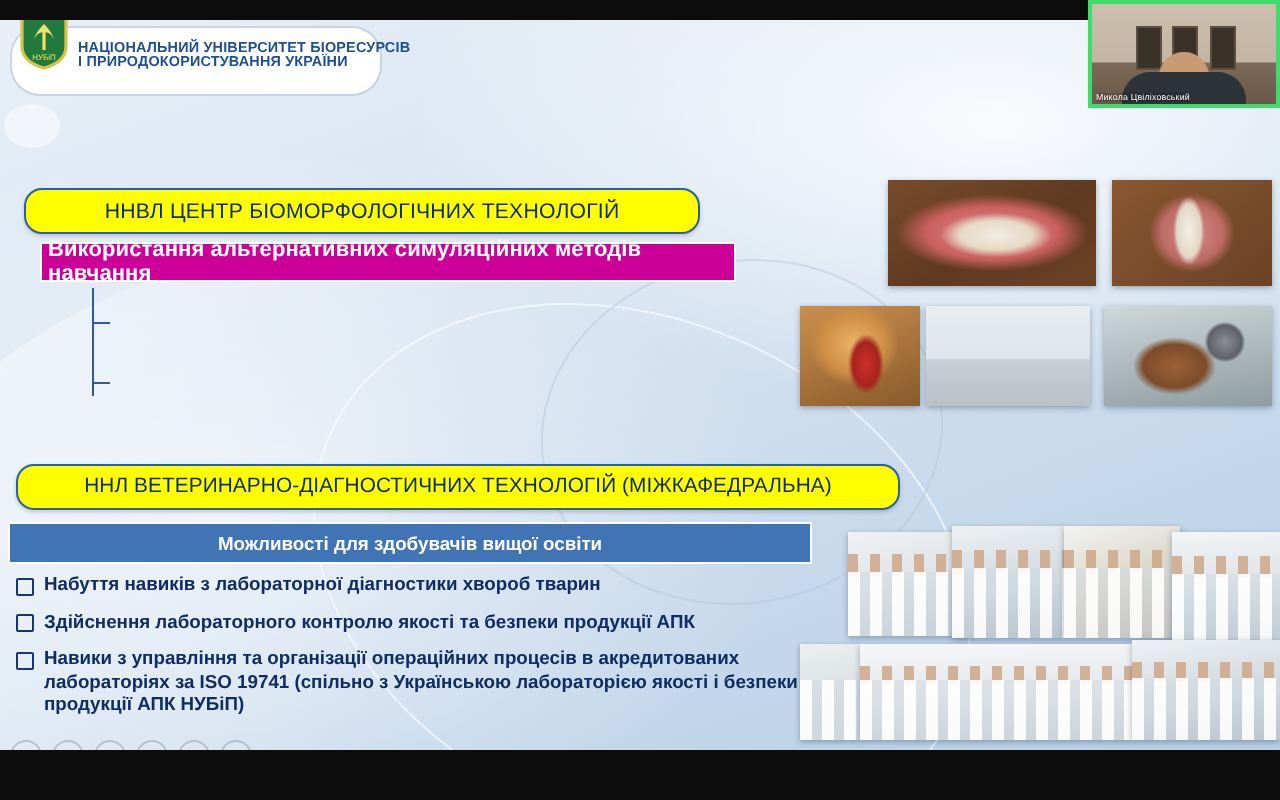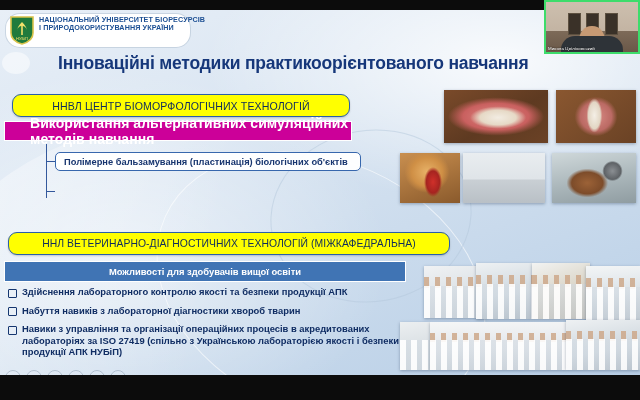--- a/index.html
+++ b/index.html
@@ -18,21 +18,21 @@
   }
   
   .swoosh{position:absolute;border-radius:50%;pointer-events:none;}
   .sw1{left:-80px;top:120px;width:420px;height:300px;background:linear-gradient(120deg,rgba(255,255,255,.55),rgba(255,255,255,0) 65%);transform:rotate(-18deg);}
   .sw2{left:150px;top:150px;width:340px;height:250px;border:1px solid rgba(255,255,255,.6);background:transparent;transform:rotate(24deg);}
   .sw3{left:270px;top:120px;width:200px;height:170px;border:1px solid rgba(180,200,220,.5);transform:rotate(-10deg);}
 
   
   #logo-strip{
     position:absolute;left:6px;top:4px;width:184px;height:33px;background:#ffffff;
-    display:flex;align-items:flex-start;gap:5px;padding:2px 4px;box-sizing:border-box;
+    display:flex;align-items:flex-end;gap:5px;padding:12px 4px;box-sizing:border-box;
     box-shadow:0 0 0 1px rgba(150,170,190,.35);
     border-radius:14px;
   }
   #crest{width:24px;height:29px;flex:0 0 24px;position:relative;}
   #logo-text{display:flex;flex-direction:column;justify-content:center;line-height:1.05;}
   #logo-text span{font-size:7.2px;font-weight:bold;color:#1c4f93;letter-spacing:.1px;white-space:nowrap;}
 
   
   #title-band{position:absolute;left:0;top:40px;width:640px;height:26px;}
   #title-band .bubble{position:absolute;left:2px;top:2px;width:28px;height:22px;border-radius:50%;background:rgba(255,255,255,.5);}
@@ -46,24 +46,24 @@
   .ybanner{
     position:absolute;background:#ffff00;border:1.6px solid #2a5fa8;border-radius:9px;
     display:flex;align-items:center;justify-content:center;
     font-weight:normal;color:#0d2b5e;box-shadow:0 1px 2px rgba(0,0,0,.18);
   }
   #banner-biomorph{left:12px;top:84px;width:336px;height:21px;font-size:10.6px;letter-spacing:.1px;}
   #banner-vetlab{left:8px;top:222px;width:440px;height:21px;font-size:10.4px;letter-spacing:.05px;}
 
   
   #magenta-bar{
-    position:absolute;left:4px;top:111px;width:348px;height:20px;
+    position:absolute;left:20px;top:111px;width:348px;height:20px;
     background:#cc0099;border:1px solid #ffffff;
-    display:flex;align-items:center;padding-left:25px;box-sizing:border-box;
-    font-size:14px;font-weight:bold;color:#ffffff;letter-spacing:.05px;
+    display:flex;align-items:center;padding-left:3px;box-sizing:border-box;
+    font-size:11px;font-weight:bold;color:#ffffff;letter-spacing:.05px;
   }
 
   
   #tree{position:absolute;left:46px;top:134px;width:14px;height:54px;}
   #tree .vline{position:absolute;left:0;top:0;width:1.4px;height:100%;background:#33589c;}
   #tree .hline{position:absolute;left:0;width:9px;height:1.4px;background:#33589c;}
 
   .obox{
     position:absolute;background:rgba(255,255,255,.94);border:1.3px solid #3767ad;border-radius:5px;
     display:flex;align-items:center;padding-left:8px;box-sizing:border-box;
@@ -184,33 +184,31 @@
       </div>
       <div id="logo-text">
         <span>НАЦІОНАЛЬНИЙ УНІВЕРСИТЕТ БІОРЕСУРСІВ</span>
         <span>І ПРИРОДОКОРИСТУВАННЯ УКРАЇНИ</span>
       </div>
     </div>
 
     <div id="title-band">
       <div class="bubble"></div>
     </div>
-    <div id="page-title">Інноваційні методики практикоорієнтованого навчання</div>
 
     <div class="ybanner" id="banner-biomorph">ННВЛ ЦЕНТР БІОМОРФОЛОГІЧНИХ ТЕХНОЛОГІЙ</div>
 
     <div id="magenta-bar">Використання альтернативних симуляційних методів навчання</div>
 
     <div id="tree">
       <div class="vline"></div>
       <div class="hline" style="top:17px"></div>
       <div class="hline" style="top:47px"></div>
     </div>
 
-    <div class="obox" id="box-plastination">Полімерне бальзамування (пластинація) біологічних об'єктів</div>
 
     <div class="photo" id="ph-skull">
         <div class="ph-in"></div>
       </div>
     <div class="photo" id="ph-spine">
         <div class="ph-in"></div>
       </div>
     <div class="photo" id="ph-vessels">
         <div class="ph-in"></div>
       </div>
@@ -221,29 +219,29 @@
         <div class="ph-in"></div>
       </div>
 
     <div class="ybanner" id="banner-vetlab">ННЛ ВЕТЕРИНАРНО-ДІАГНОСТИЧНИХ ТЕХНОЛОГІЙ (МІЖКАФЕДРАЛЬНА)</div>
 
     <div id="opps-bar">Можливості для здобувачів вищої освіти</div>
 
     <div id="bullets">
       <div class="bullet">
         <div class="bsq"></div>
-        <div class="btxt">Здійснення лабораторного контролю якості та безпеки продукції АПК</div>
+        <div class="btxt">Набуття навиків з лабораторної діагностики хвороб тварин</div>
       </div>
       <div class="bullet">
         <div class="bsq"></div>
-        <div class="btxt">Набуття навиків з лабораторної діагностики хвороб тварин</div>
+        <div class="btxt">Здійснення лабораторного контролю якості та безпеки продукції АПК</div>
       </div>
       <div class="bullet">
         <div class="bsq"></div>
-        <div class="btxt">Навики з управління та організації операційних процесів в акредитованих лабораторіях за ISO 27419 (спільно з Українською лабораторією якості і безпеки продукції АПК НУБіП)</div>
+        <div class="btxt">Навики з управління та організації операційних процесів в акредитованих лабораторіях за ISO 19741 (спільно з Українською лабораторією якості і безпеки продукції АПК НУБіП)</div>
       </div>
     </div>
 
     <div class="photo" id="ph-lab1">
         <div class="ph-in">
           <div class="heads"></div>
           <div class="figs"></div>
         </div>
       </div>
     <div class="photo" id="ph-lab2">

